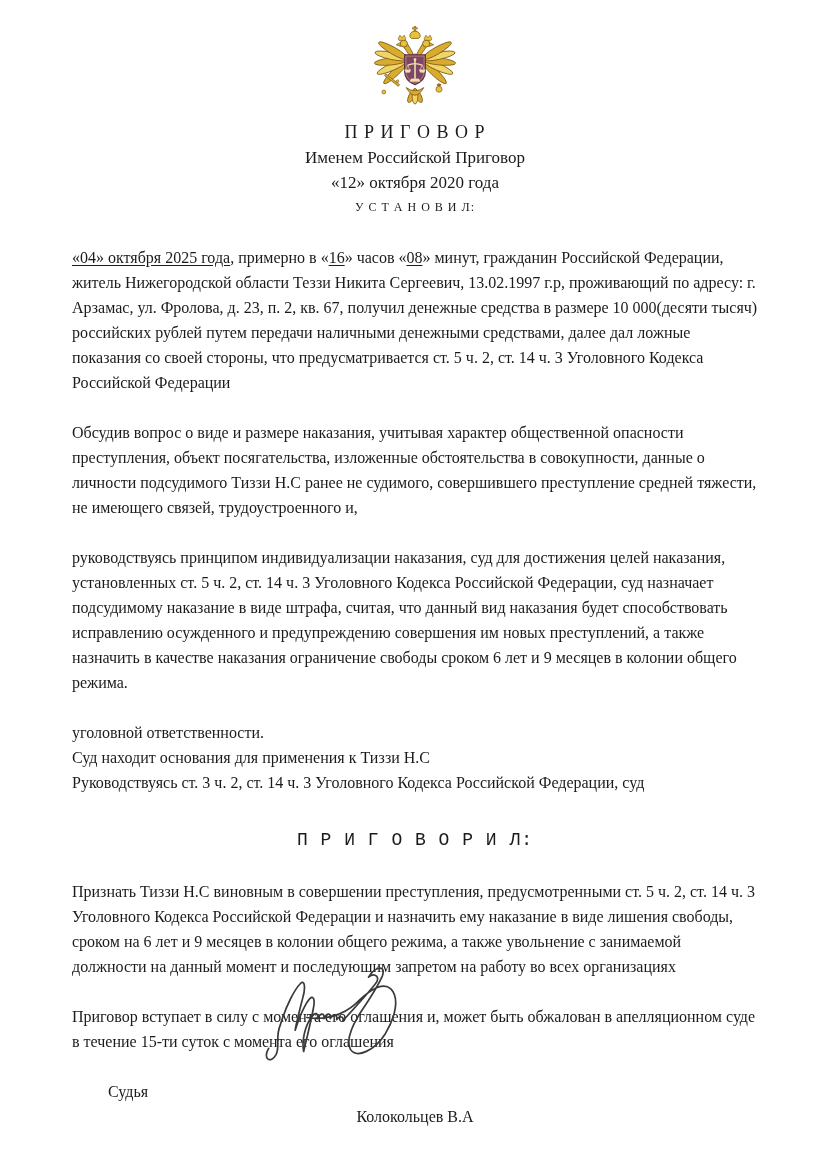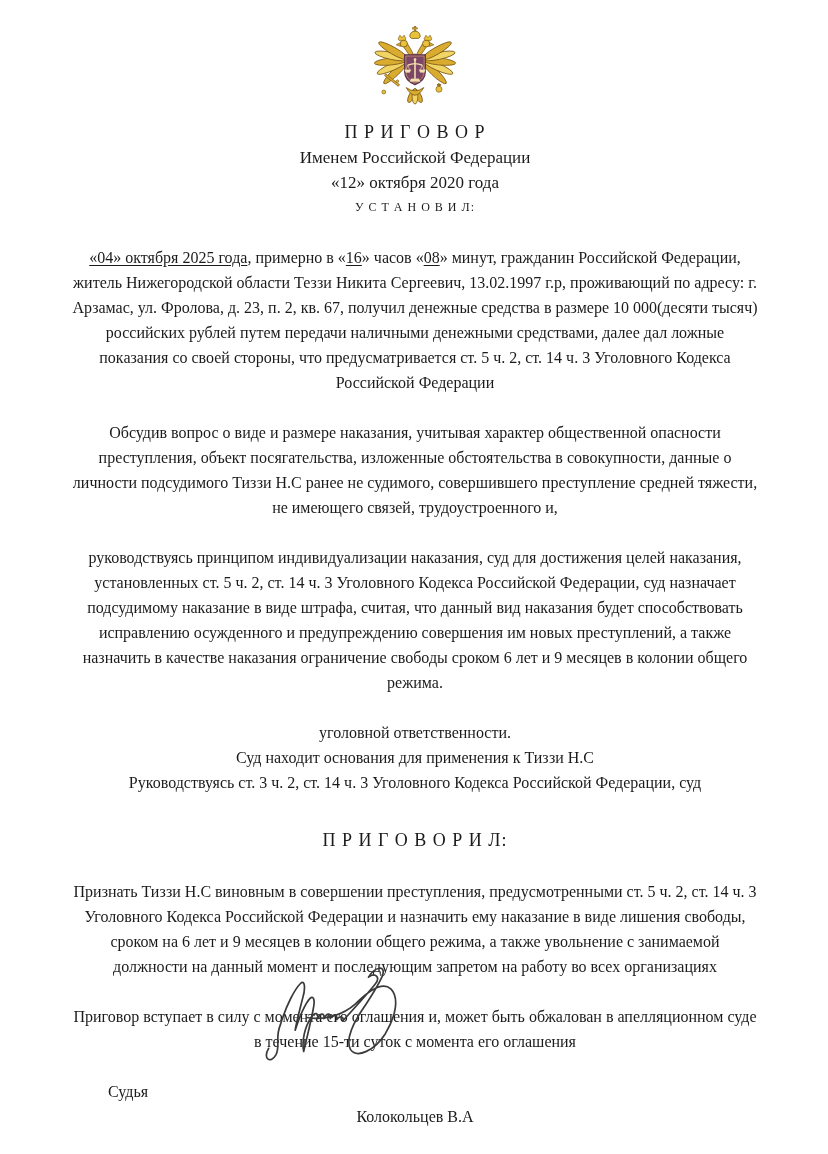--- a/index.html
+++ b/index.html
@@ -13,26 +13,27 @@
   .page {
     position: relative;
     width: 828px; height: 866px;
     padding: 26px 70px 8px 72px;
   }
   .emblem-wrap { text-align: center; margin-bottom: 6px; }
   .header-block { text-align: center; font-size: 17px; line-height: 25px; }
   .header-title { font-size: 18px; letter-spacing: 1px; }
   .header-established { font-size: 12px; letter-spacing: 1px; }
   .body-text { font-size: 16px; line-height: 25px; margin-top: 25px; }
-  .body-text p { margin-bottom: 25px; text-align: center; }
+  .body-text p { margin-bottom: 25px; }
   .line { display: block; }
   .u { text-decoration: underline; text-underline-offset: 2px; }
   .verdict-heading {
     text-align: center; font-size: 18px; letter-spacing: 1px;
     margin: 33px 0 26px 0;
+    font-family: Liberation Mono, monospace;
   }
   .judge-label { font-size: 16px; line-height: 25px; margin-left: 36px; }
   .judge-name { font-size: 16px; line-height: 25px; text-align: center; margin-top: 0px; }
   .signature-wrap {
     position: absolute; left: 258px; top: 950px;
     width: 170px; height: 118px;
   }
 </style>
 </head>
 <body>
@@ -108,21 +109,21 @@
         <path d="M69,48.8 L66.7,54.6 M69,48.8 L71.3,54.6" fill="none" stroke-width="0.8"></path>
         <path d="M47,54.6 L55,54.6 L53.3,58 L48.7,58 Z" stroke-width="0.4"></path>
         <path d="M65,54.6 L73,54.6 L71.3,58 L66.7,58 Z" stroke-width="0.4"></path>
         <path d="M55.2,66 L64.8,66 L66.4,69.4 L53.6,69.4 Z" stroke-width="0.4"></path>
       </g>
     </svg>
   </div>
 
   <div class="header-block">
     <div class="header-title">П Р И Г О В О Р</div>
-    <div>Именем Российской Федерации</div>
+    <div>Именем Российской Приговор</div>
     <div>«12» октября 2020 года</div>
     <div class="header-established">У С Т А Н О В И Л:</div>
   </div>
 
   <div class="body-text">
     <p><span class="u">«04» октября 2025 года</span><span>, примерно в «</span><span class="u">16</span><span>» часов «</span><span class="u">08</span><span>» минут, гражданин Российской Федерации, житель Нижегородской области Теззи Никита Сергеевич, 13.02.1997 г.р, проживающий по адресу: г. Арзамас, ул. Фролова, д. 23, п. 2, кв. 67, получил денежные средства в размере 10 000(десяти тысяч) российских рублей путем передачи наличными денежными средствами, далее дал ложные показания со своей стороны, что предусматривается ст. 5 ч. 2, ст. 14 ч. 3 Уголовного Кодекса Российской Федерации</span></p>
     <p>Обсудив вопрос о виде и размере наказания, учитывая характер общественной опасности преступления, объект посягательства, изложенные обстоятельства в совокупности, данные о личности подсудимого Тиззи Н.С ранее не судимого, совершившего преступление средней тяжести, не имеющего связей, трудоустроенного и,</p>
     <p>руководствуясь принципом индивидуализации наказания, суд для достижения целей наказания, установленных ст. 5 ч. 2, ст. 14 ч. 3 Уголовного Кодекса Российской Федерации, суд назначает подсудимому наказание в виде штрафа, считая, что данный вид наказания будет способствовать исправлению осужденного и предупреждению совершения им новых преступлений, а также назначить в качестве наказания ограничение свободы сроком 6 лет и 9 месяцев в колонии общего режима.</p>
     <p>
       <span class="line">уголовной ответственности.</span>

